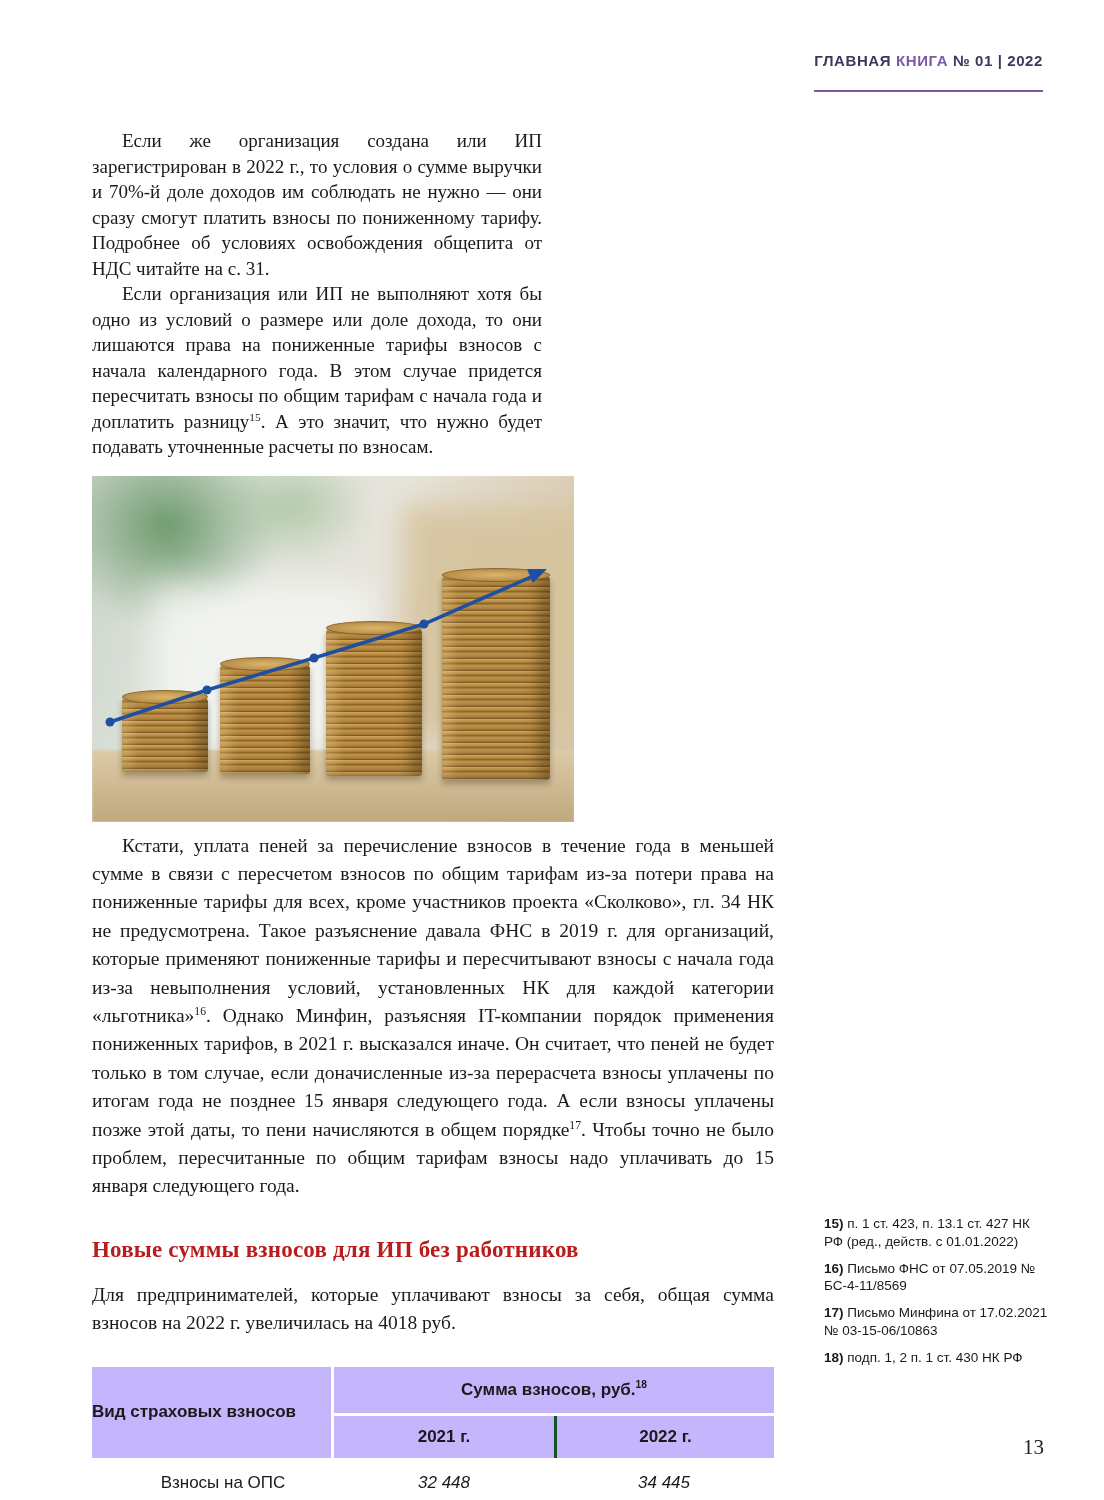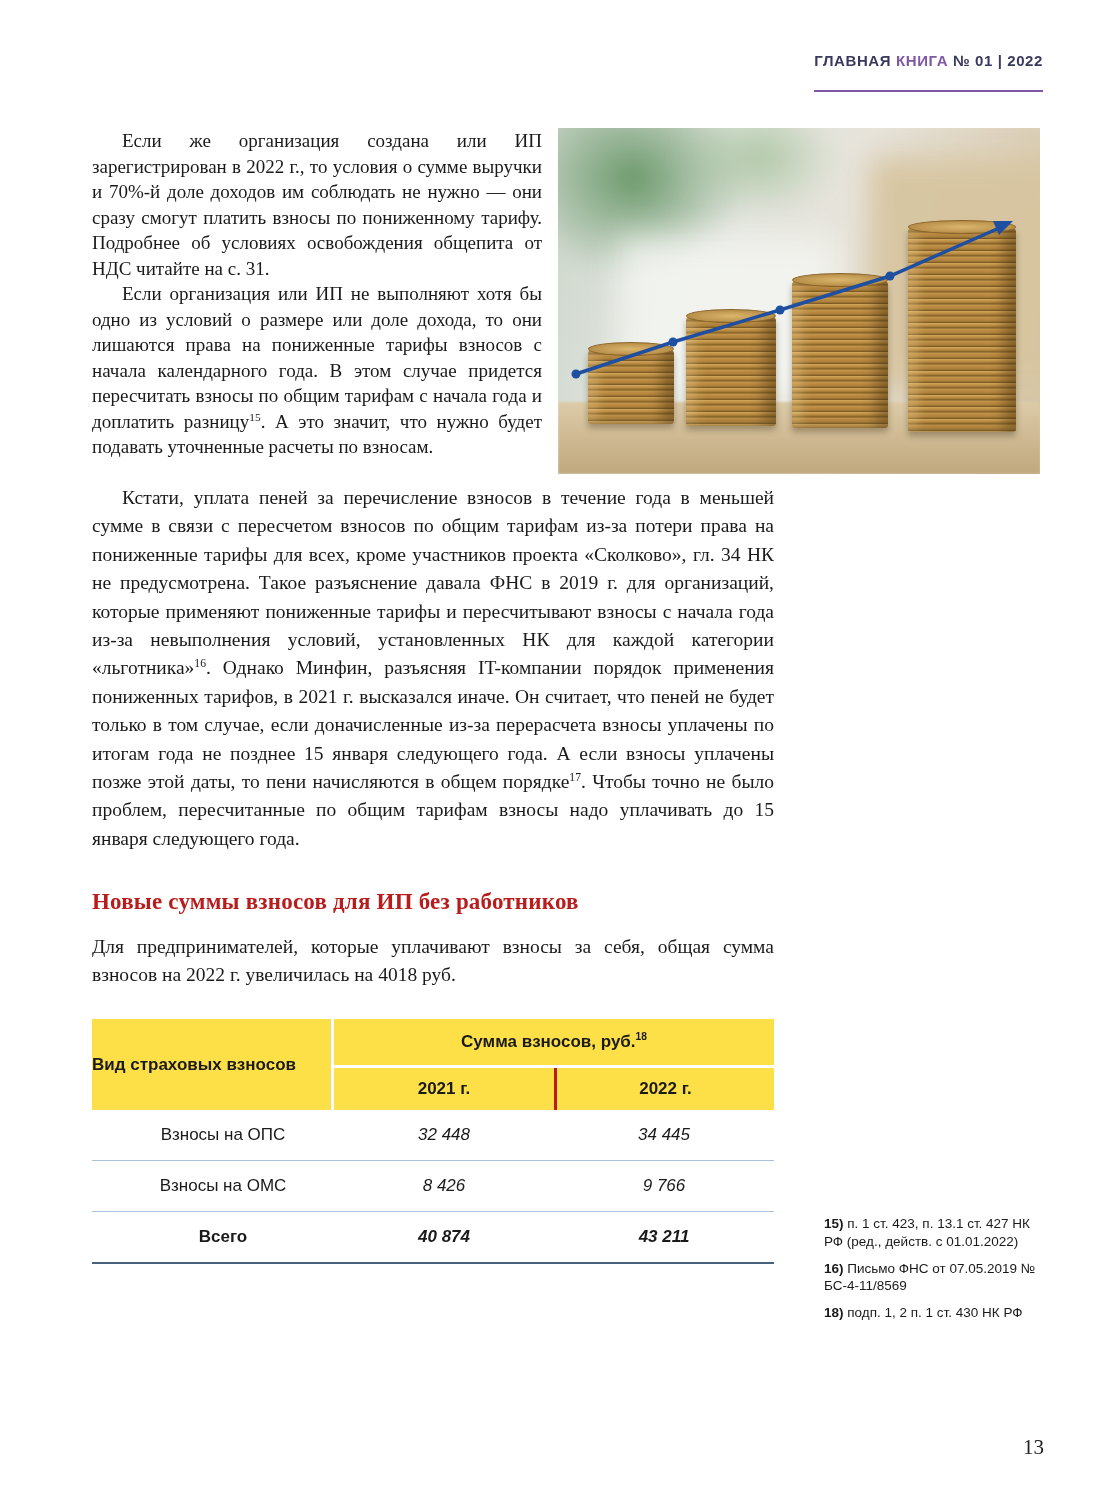--- a/index.html
+++ b/index.html
@@ -14,21 +14,21 @@
     position:absolute; top:52px; right:61px;
     font-family:"Liberation Sans", sans-serif; font-weight:bold;
     font-size:15px; letter-spacing:0.6px;
     border-bottom:2px solid #7e57a5; padding-bottom:21px;
     color:#39395e; white-space:nowrap;
   }
   .header .purple { color:#7e57a5; }
 
   
   .content { position:absolute; left:92px; top:128px; width:952px; }
-  .row1 { display:flex; gap:16px; }
+  .row1 { display:flex; gap:16px;flex-direction:column; }
   .col-text { width:450px; text-align:justify; font-size:19px; line-height:25.5px; }
   .para { margin:0; text-indent:30px; }
   sup { font-size:0.6em; line-height:0; vertical-align:super; }
 
   .fig { width:482px; }
   .photo {
     position:relative; width:482px; height:346px; overflow:hidden;
     background:linear-gradient(105deg,#ccd6cb 0%,#e3e6e0 30%,#e6e3da 55%,#ddd2bd 78%,#d3c3a2 100%);
   }
   .blob { position:absolute; }
@@ -74,25 +74,25 @@
   }
   .intro { margin-top:18px; width:682px; font-size:19.5px; line-height:28px; text-align:justify; }
 
   
   .ctable {
     margin-top:30px; width:682px; border-collapse:separate; border-spacing:0;
     font-family:"Liberation Sans", sans-serif; font-size:17px; color:#1a1a1a;
     table-layout:fixed;
   }
   .ctable th, .ctable td { padding:0; }
-  .hcell { background:#fde047; font-weight:bold; text-align:center; vertical-align:middle; }
+  .hcell { background:#c4b5fd; font-weight:bold; text-align:center; vertical-align:middle; }
   .hc1 { text-align:left; padding-left:20px; border-right:3px solid #ffffff; }
   .hsum { height:46px; border-bottom:3px solid #ffffff; }
   .yr { height:42px; }
-  .yr2 { border-left:3px solid #b91c1c; }
+  .yr2 { border-left:3px solid #14532d; }
   .drow td { height:50px; vertical-align:middle; border-bottom:1px solid #a9c2da; background:#fff; }
   .drow .lbl { text-align:center; padding-left:20px; }
   .drow .num { text-align:center;font-style:italic; }
   .drow.total td { font-weight:bold; border-bottom:2px solid #46617c; }
 
   
   .footnotes {
     position:absolute; left:824px; top:1215px; width:228px;
     font-family:"Liberation Sans", sans-serif; font-size:13.5px; line-height:1.32;
     color:#1a1a1a;
@@ -184,18 +184,19 @@
         <td class="num">43 211</td>
       </tr>
     </tbody>
       </table>
 
   </div>
 
   <div class="footnotes">
     <p class="fn"><b>15)</b> <span>п. 1 ст. 423, п. 13.1 ст. 427 НК РФ (ред., действ. с 01.01.2022)</span></p>
     <p class="fn"><b>16)</b> <span>Письмо ФНС от 07.05.2019 № БС-4-11/8569</span></p>
+    <p class="fn"><b>17)</b> <span>Письмо Минфина от 17.02.2021 № 03-15-06/10863</span></p>
     <p class="fn"><b>18)</b> <span>подп. 1, 2 п. 1 ст. 430 НК РФ</span></p>
   </div>
 
   <div class="pagenum">13</div>
 
 </div>
 
 </body></html>

